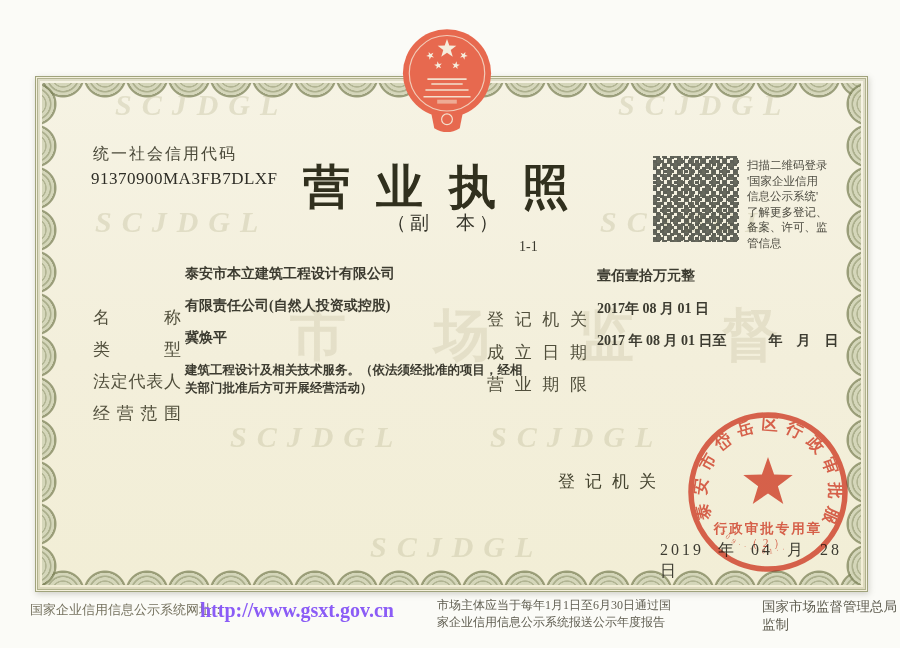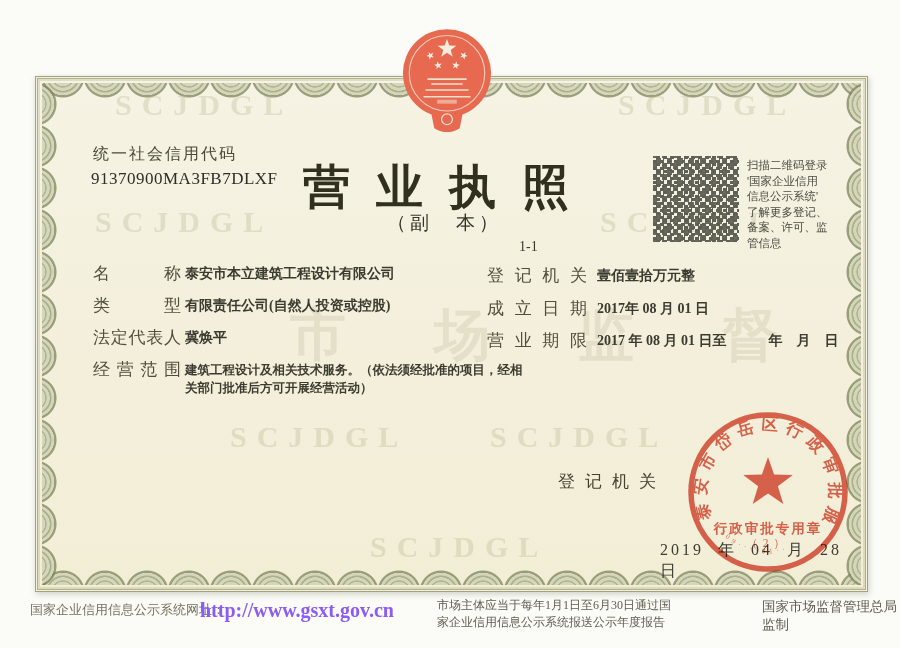--- a/index.html
+++ b/index.html
@@ -33,21 +33,21 @@
       radial-gradient(circle at -7px 21px, transparent 10px, rgba(124,130,88,.4) 10.5px, rgba(124,130,88,.4) 11.3px, transparent 12px),
       radial-gradient(circle at -7px 21px, rgba(211,213,184,.95) 19px, rgba(211,213,184,0) 19.6px);}
   .edge.r{top:7px;bottom:7px;right:7px;width:26px;background-repeat:repeat-y;background-size:26px 42px;
     background-image:
       radial-gradient(circle at 33px 21px, transparent 19px, rgba(124,130,88,.75) 19.5px, rgba(124,130,88,.75) 21px, rgba(124,130,88,0) 22px),
       radial-gradient(circle at 33px 21px, transparent 14.5px, rgba(124,130,88,.45) 15px, rgba(124,130,88,.45) 16px, transparent 17px),
       radial-gradient(circle at 33px 21px, transparent 10px, rgba(124,130,88,.4) 10.5px, rgba(124,130,88,.4) 11.3px, transparent 12px),
       radial-gradient(circle at 33px 21px, rgba(211,213,184,.95) 19px, rgba(211,213,184,0) 19.6px);}
   
   .wm{position:absolute;z-index:1;font-family:"Liberation Serif",serif;font-weight:bold;
-      font-size:30px;letter-spacing:10px;color:rgba(186,181,146,.33);user-select:none;}
+      font-size:30px;letter-spacing:10px;color:rgba(186,181,146,.33);user-select:none;font-style:italic;}
   .wm-large{position:absolute;z-index:1;left:255px;top:222px;font-size:56px;font-weight:bold;
       letter-spacing:88px;color:rgba(190,184,150,.28);font-family:"Liberation Serif",serif;white-space:nowrap;}
   
   .credit-label{position:absolute;z-index:2;left:58px;top:68px;font-size:16px;letter-spacing:2px;
       color:#4a4939;font-family:"Liberation Serif",serif;}
   .credit-code{position:absolute;z-index:2;left:56px;top:93px;font-size:17px;letter-spacing:.5px;
       color:#2e2d26;font-family:"Liberation Serif",serif;}
   .title{position:absolute;z-index:2;left:252px;top:64px;margin:16px;font-size:47px;font-weight:bold;
       letter-spacing:26px;color:#31301e;white-space:nowrap;}
   .subtitle{position:absolute;z-index:2;left:352px;top:134px;font-size:19px;letter-spacing:4px;
@@ -60,21 +60,21 @@
         repeating-conic-gradient(#3f423a 0% 25%, transparent 0% 50%),
         repeating-conic-gradient(transparent 0% 25%, #494c41 0% 50%);
       background-size:7px 7px,11px 11px;background-position:0 0,3px 2px;}
   .qr-caption{position:absolute;z-index:2;left:712px;top:82px;width:104px;font-size:11.5px;
       line-height:15.5px;color:#4c4b41;white-space:pre-line;font-family:"Liberation Serif",serif;}
   
   .row{position:absolute;z-index:2;display:flex;align-items:flex-start;font-family:"Liberation Serif",serif;}
   .row-l{left:58px;width:452px;}
   .row-r{left:452px;width:372px;}
   .flabel{display:inline-block;flex:0 0 auto;text-align:justify;text-align-last:justify;
-      text-justify:inter-character;font-size:17px;color:#514f3c;}
+      text-justify:inter-character;font-size:17px;color:#514f3c;margin-top:44px;}
   .row-l .flabel{width:88px;margin-right:4px;}
   .row-r .flabel{width:100px;margin-right:10px;}
   .fvalue{font-size:14px;font-weight:700;color:#3c3b30;padding-top:2px;line-height:19px;}
   .fvalue.small{font-size:12.5px;width:340px;line-height:18px;padding-top:3px;}
   
   .reg-label{position:absolute;z-index:2;left:523px;top:394px;font-size:17px;letter-spacing:10px;
       color:#44432f;font-family:"Liberation Serif",serif;}
   .reg-date{position:absolute;z-index:2;left:625px;top:464px;font-size:16px;letter-spacing:3px;
       word-spacing:7px;color:#3d3c32;font-family:"Liberation Serif",serif;}
   .seal{position:absolute;z-index:5;left:648px;top:331px;width:170px;height:170px;

